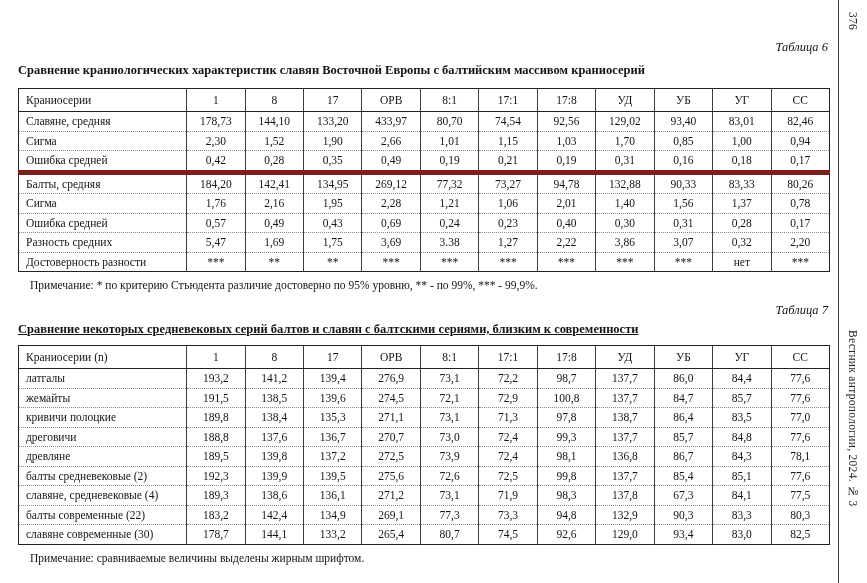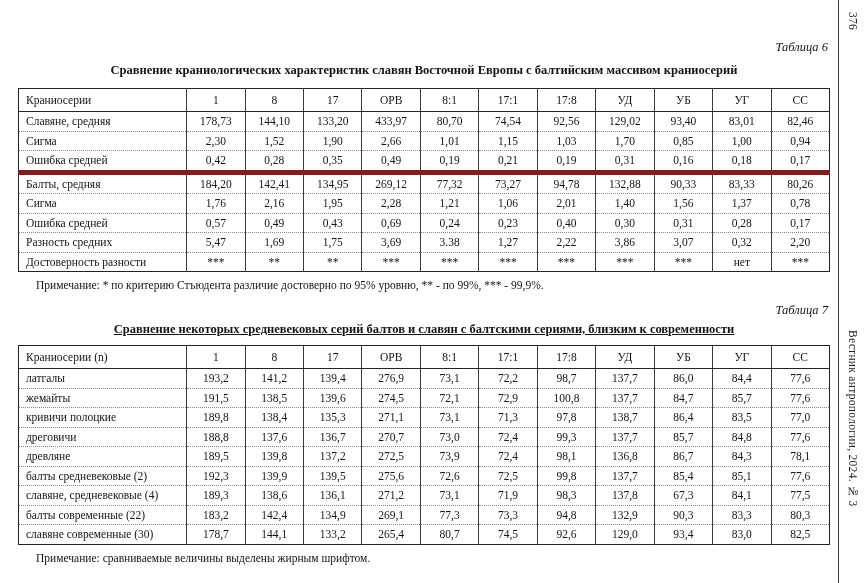--- a/index.html
+++ b/index.html
@@ -4,41 +4,41 @@
 <style>
   html, body { margin:0; padding:0; }
   body {
     width:867px; height:583px; background:#ffffff; overflow:hidden;
     font-family:"Liberation Serif", serif; color:#141414; position:relative;
   }
   .content { position:absolute; left:18px; top:40px; width:812px; }
 
   .caption { text-align:right; font-style:italic; font-size:12.5px; margin:0 2px 8px 0; }
   .caption.second { margin-bottom:4px; }
-  .title { text-align:center; font-weight:bold; font-size:12.5px; margin:0 0 10px 0; }
+  .title { text-align:left; font-weight:bold; font-size:12.5px; margin:0 0 10px 0; }
   .title.second { margin-bottom:8px;text-decoration:underline; }
 
   table {
     width:100%; border-collapse:collapse; table-layout:fixed;
     font-size:11.5px; border:1.5px solid #222;
   }
   thead th {
     font-weight:normal; border-bottom:1.2px solid #222; border-left:1px solid #3c3c3c;
     padding:3px 2px; text-align:center; height:16px;
   }
   thead th:first-child { width:19.5%; text-align:left; padding-left:7px; border-left:none; }
   tbody td {
     border-left:1px solid #3c3c3c; padding:2px 2px; text-align:center; height:14.5px;
     white-space:nowrap; overflow:hidden;
   }
   tbody td.lbl { text-align:left; padding-left:7px; border-left:none; }
   tbody tr + tr td { border-top:1px dotted #8a8a8a; }
   tbody tr.group td { border-top:5px solid #7f1d1d;margin-left:16px; }
 
-  .note { font-size:11.5px; margin:7px 0 12px 18px; }
+  .note { font-size:11.5px; margin:7px 0 12px 12px; }
 
   .page-rule { position:absolute; left:838px; top:0; width:0; height:583px; border-left:1.2px solid #3a3a3a; }
   .vtext {
     position:absolute; writing-mode:vertical-rl; font-size:11.5px; color:#222;
     letter-spacing:0.3px; white-space:nowrap;
   }
   #pageno { left:847px; top:12px; }
   #journal { left:847px; top:330px; }
 </style>
 </head>

